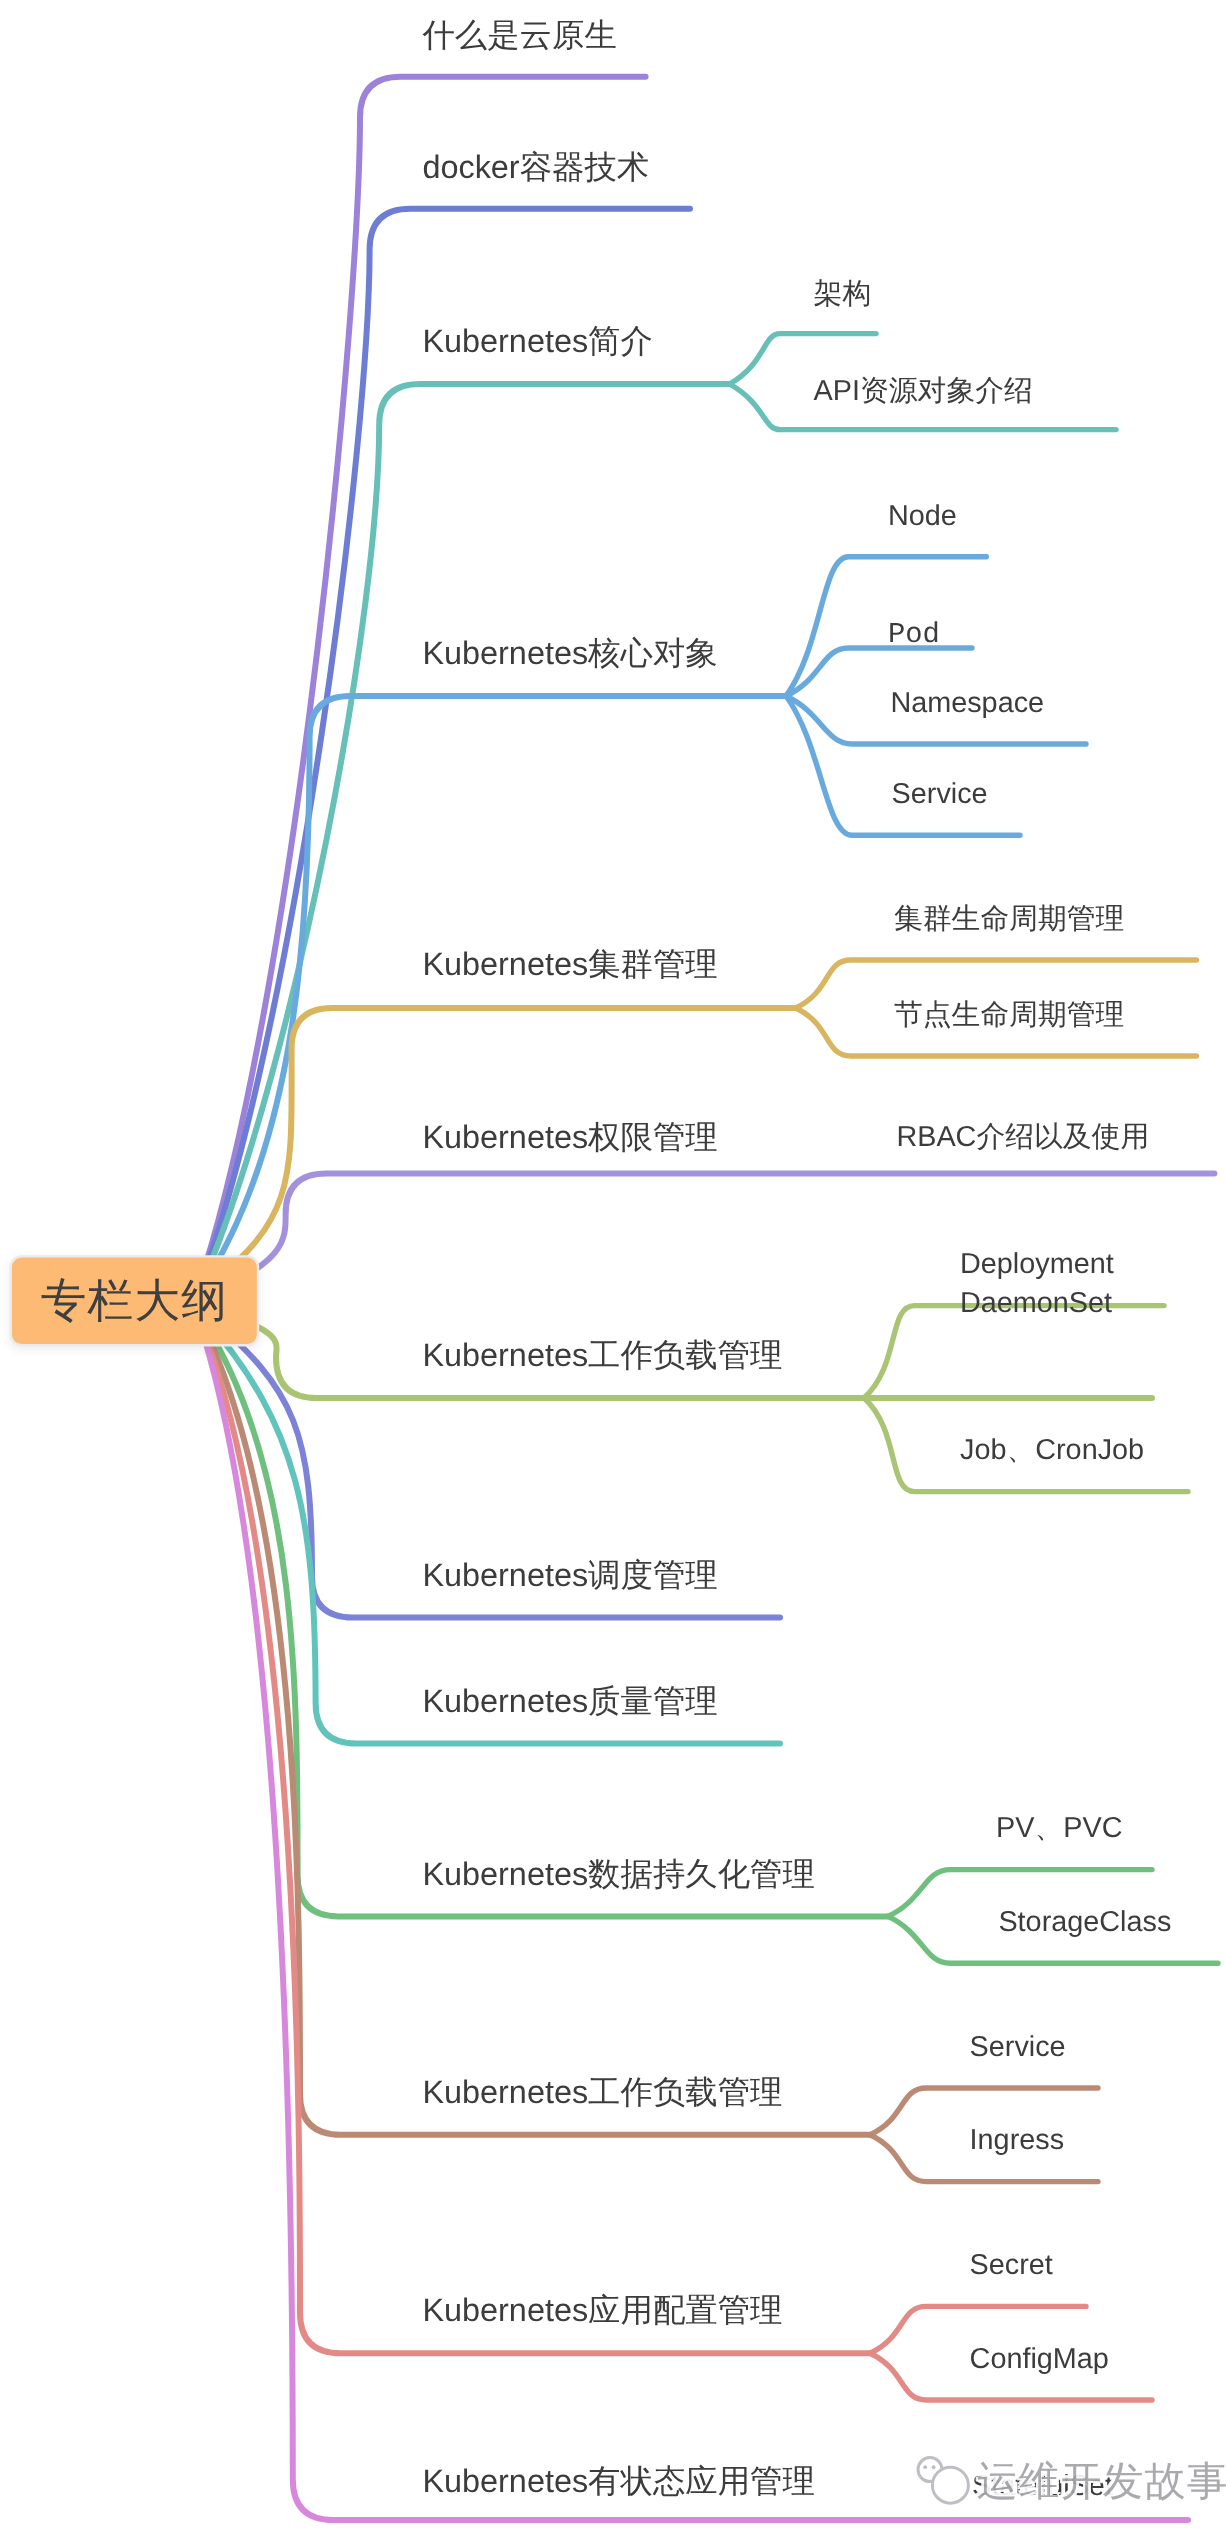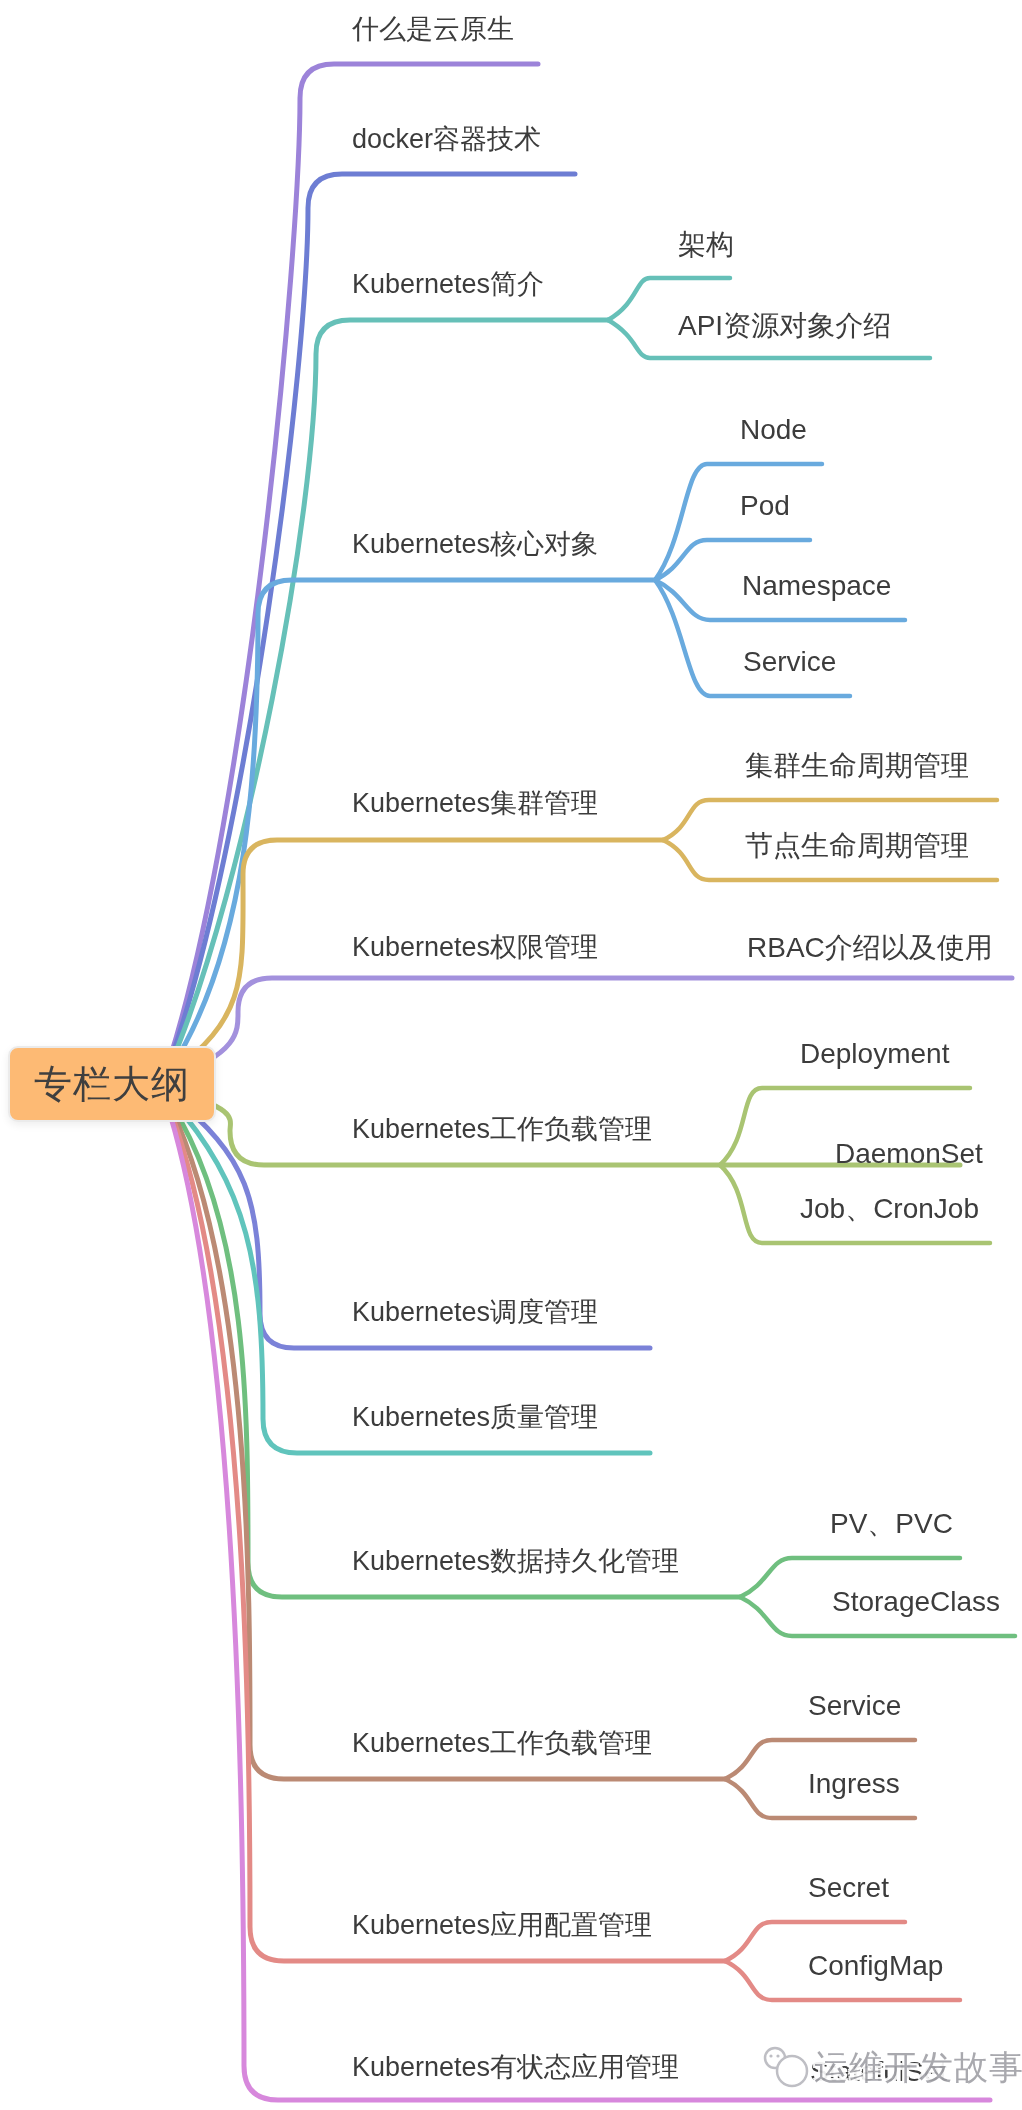--- a/index.html
+++ b/index.html
@@ -15,21 +15,21 @@
   svg.links path.main { stroke-width:5; }
   svg.links path.sub  { stroke-width:4.5; }
   .label {
     position:absolute; z-index:2;
     color:#3c3c3c; white-space:nowrap;
     transform:translateY(-50%);
     line-height:1.15;
     cursor:default;
   }
   .topic { font-size:27px; }
-  .child { font-size:28px; }
+  .child { font-size:24px; }
   .root-box {
     position:absolute; z-index:3;
     left:8px; top:1046px; width:204px; height:72px;
     background:#fdba74;
     border:2px solid #ebebeb;
     border-radius:10px;
     box-shadow:0 3px 8px rgba(0,0,0,0.07);
     display:flex; align-items:center; justify-content:center;
     font-size:38px; color:#3f3f3f;
     letter-spacing:1px;
@@ -101,28 +101,28 @@
   <div class="label topic" style="left:352px; top:1313px;">Kubernetes调度管理</div>
   <div class="label topic" style="left:352px; top:1418px;">Kubernetes质量管理</div>
   <div class="label topic" style="left:352px; top:1562px;">Kubernetes数据持久化管理</div>
   <div class="label topic" style="left:352px; top:1744px;">Kubernetes工作负载管理</div>
   <div class="label topic" style="left:352px; top:1926px;">Kubernetes应用配置管理</div>
   <div class="label topic" style="left:352px; top:2068px;">Kubernetes有状态应用管理</div>
 
   <div class="label child" style="left:678px; top:245px;">架构</div>
   <div class="label child" style="left:678px; top:326px;">API资源对象介绍</div>
   <div class="label child" style="left:740px; top:430px;">Node</div>
-  <div class="label child" style="left:740px; top:506px;">Pod</div>
+  <div class="label child" style="left:740px; top:530px;font-family:Liberation Mono, monospace;">Pod</div>
   <div class="label child" style="left:742px; top:586px;">Namespace</div>
   <div class="label child" style="left:743px; top:662px;">Service</div>
   <div class="label child" style="left:745px; top:766px;">集群生命周期管理</div>
   <div class="label child" style="left:745px; top:846px;">节点生命周期管理</div>
   <div class="label child" style="left:747px; top:948px;">RBAC介绍以及使用</div>
   <div class="label child" style="left:800px; top:1054px;">Deployment</div>
-  <div class="label child" style="left:800px; top:1154px;margin-left:35px;">DaemonSet</div>
+  <div class="label child" style="left:800px; top:1086px;">DaemonSet</div>
   <div class="label child" style="left:800px; top:1209px;text-align:right;">Job、CronJob</div>
   <div class="label child" style="left:830px; top:1524px;">PV、PVC</div>
   <div class="label child" style="left:832px; top:1602px;">StorageClass</div>
   <div class="label child" style="left:808px; top:1706px;">Service</div>
   <div class="label child" style="left:808px; top:1784px;">Ingress</div>
   <div class="label child" style="left:808px; top:1888px;">Secret</div>
   <div class="label child" style="left:808px; top:1966px;">ConfigMap</div>
   <div class="label child" style="left:810px; top:2072px;">StatefulSet</div>
 
   <div class="watermark">

